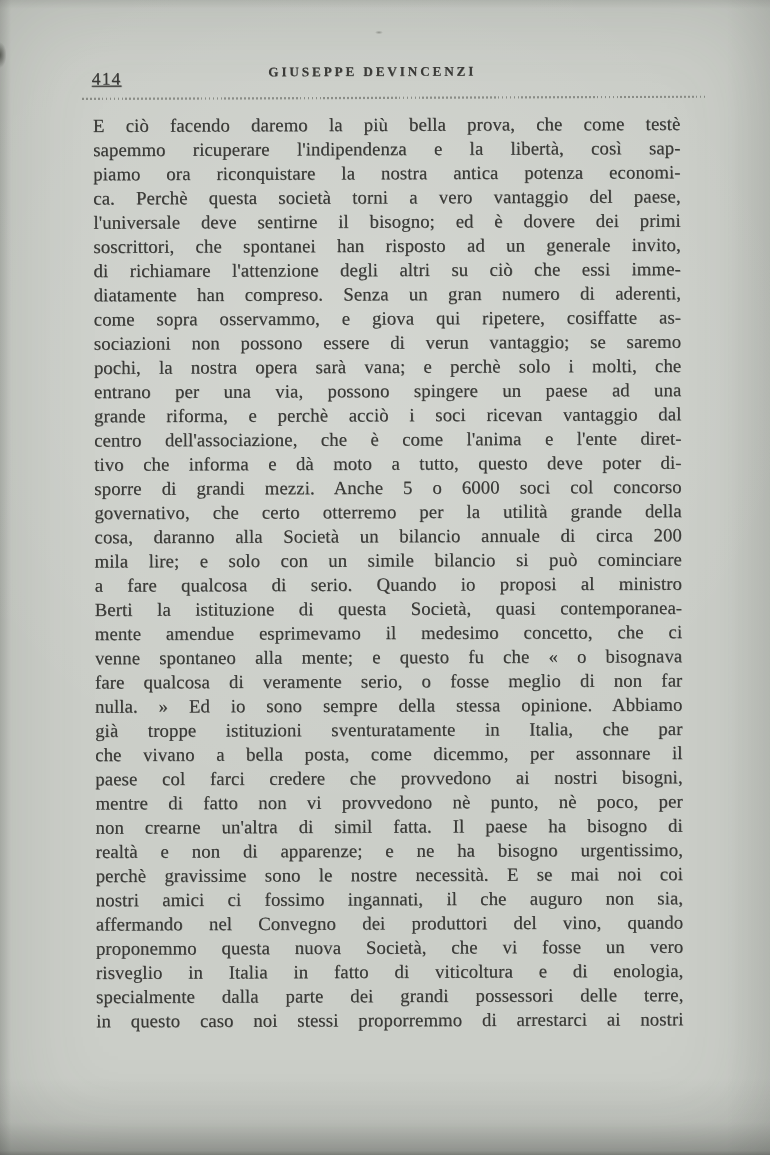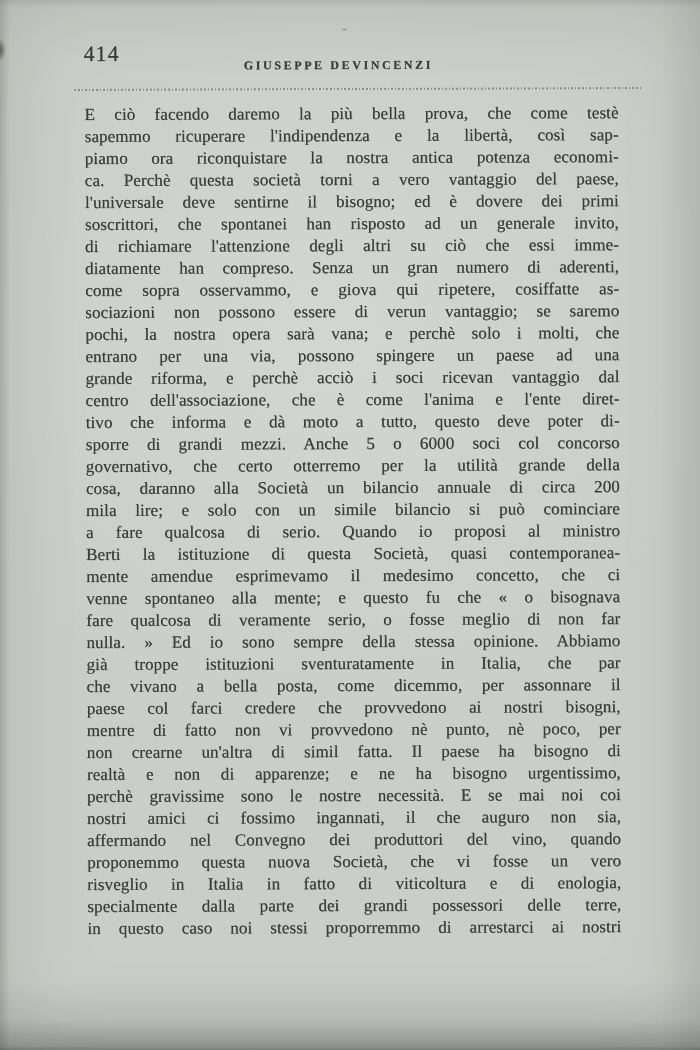--- a/index.html
+++ b/index.html
@@ -27,24 +27,25 @@
   }
   .content {
     position: absolute;
     inset: 0;
     transform: rotate(-0.2deg);
     color: var(--ink);
   }
   
   .pagenum {
     position: absolute;
-    left: 85px; top: 40px;
-    font-size: 22px;
+    left: 85px; top: 63px;
+    font-size: 16px;
     letter-spacing: 1px;
     text-shadow: 0.3px 0.3px 0.6px rgba(38,38,36,0.6);
+    text-decoration: underline;
   }
   .running {
     position: absolute;
     left: 0; top: 58px; width: 680px;
     text-align: center;
     font-size: 12px;
     font-weight: 700;
     letter-spacing: 2.6px;
     text-shadow: 0.3px 0.3px 0.5px rgba(38,38,36,0.5);
   }

